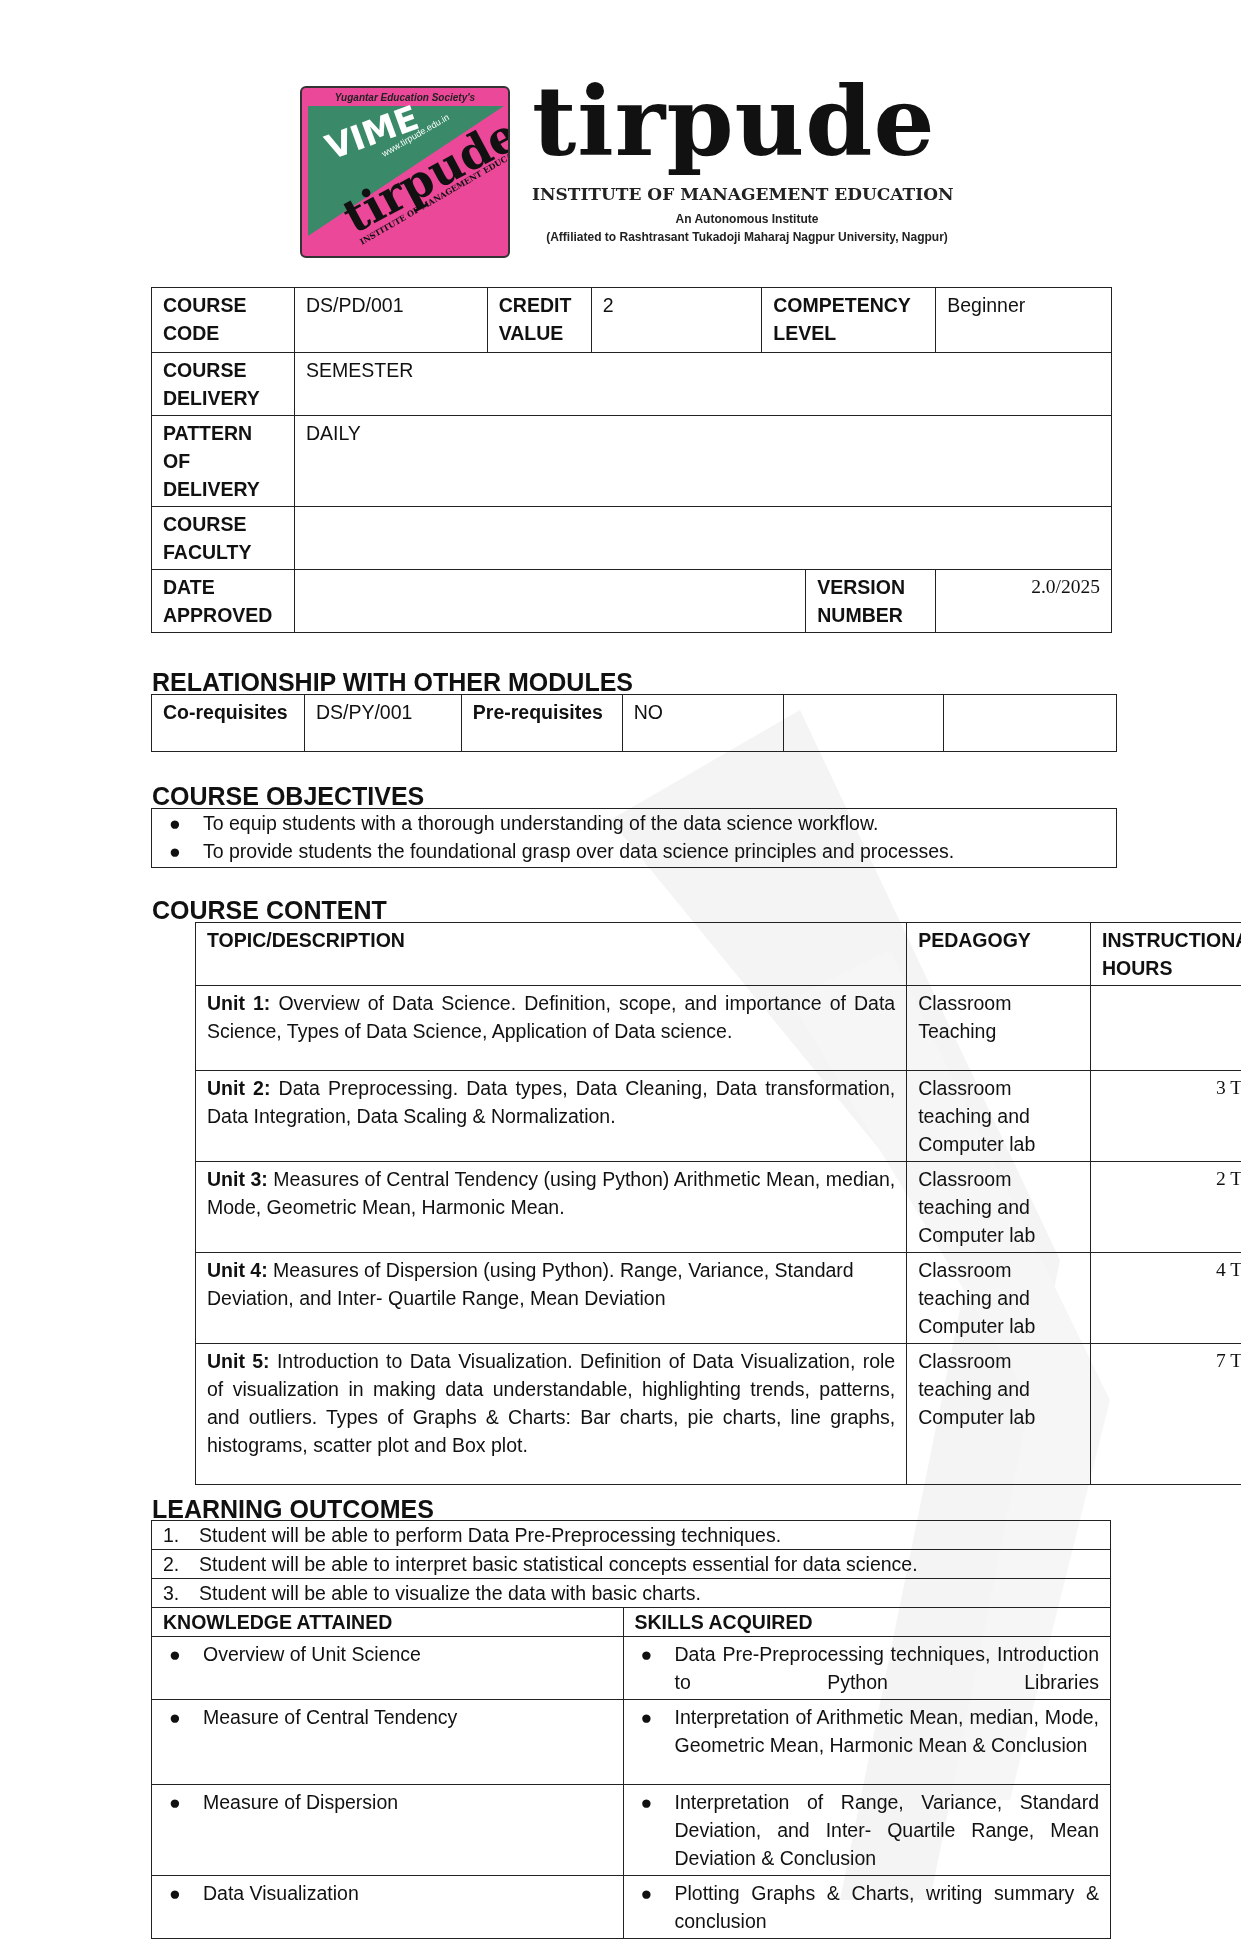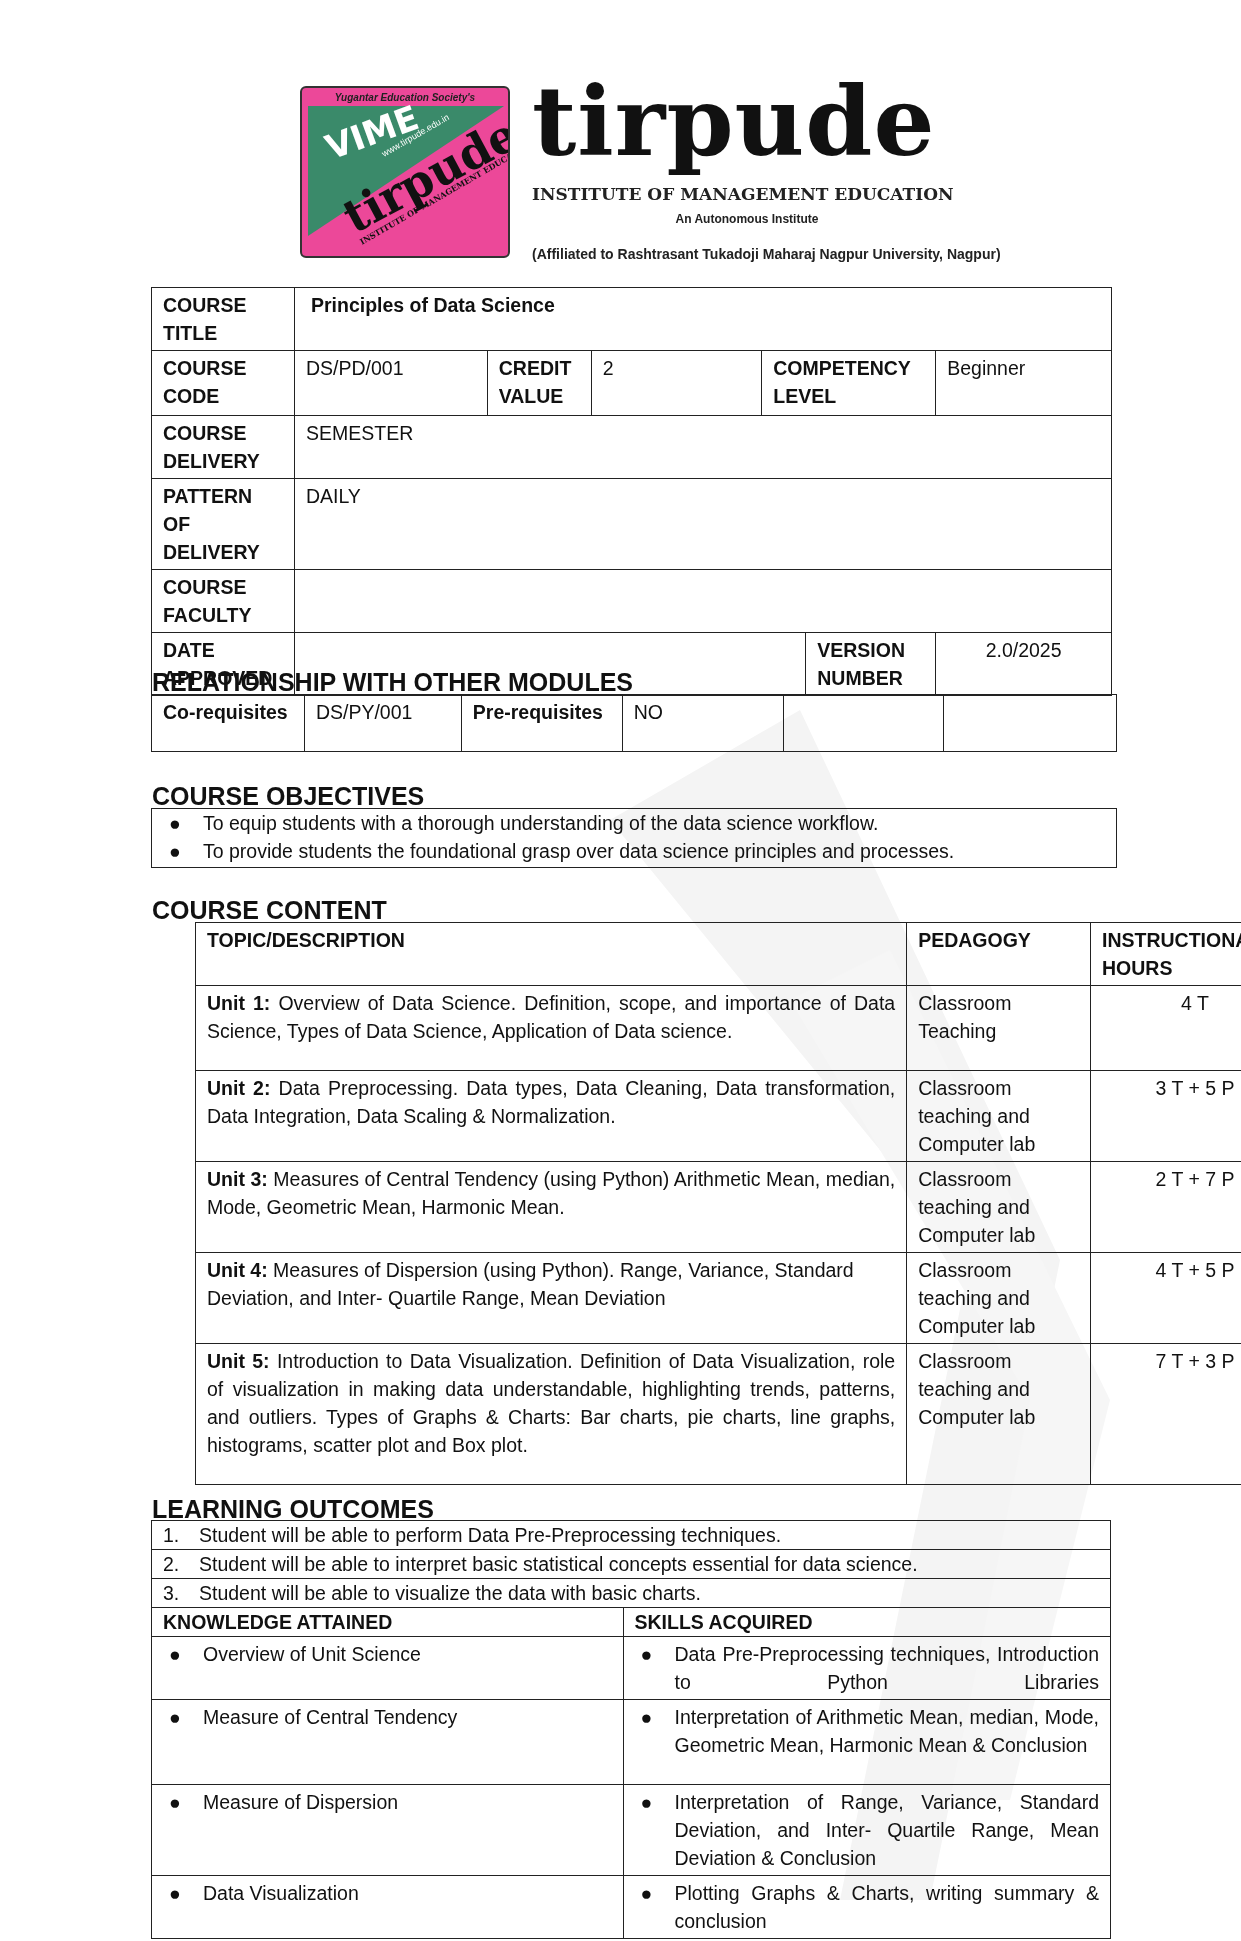--- a/index.html
+++ b/index.html
@@ -11,28 +11,28 @@
   .logo-society { position:absolute; left:0; top:4px; width:100%; text-align:center; font-size:10px; font-weight:bold; font-style:italic; color:#222; }
   .logo-tri { position:absolute; left:6px; top:18px; }
   .logo-vime { position:absolute; left:18px; top:42px; font-size:34px; font-weight:bold; color:#fff; transform:rotate(-20deg); transform-origin:left top; font-family:"DejaVu Sans", sans-serif; }
   .logo-url { position:absolute; left:78px; top:62px; font-size:9px; color:#fff; transform:rotate(-30deg); transform-origin:left top; }
   .logo-word { position:absolute; left:32px; top:108px; font-size:46px; font-weight:bold; font-family:"DejaVu Serif", serif; color:#111; transform:rotate(-28deg); transform-origin:left top; }
   .logo-inst { position:absolute; left:56px; top:150px; font-size:8px; font-weight:bold; font-family:"DejaVu Serif", serif; transform:rotate(-30deg); transform-origin:left top; white-space:nowrap; }
   .brand { position:absolute; left:232px; top:0; width:430px; }
   .brand-name { font-family:"DejaVu Serif", serif; font-weight:bold; font-size:96px; letter-spacing:1px; line-height:100px; color:#111; margin-left:0; }
   .brand-inst { font-family:"DejaVu Serif", serif; font-weight:bold; font-size:17px; color:#222; margin-top:12px; white-space:nowrap; }
   .brand-auto { font-size:12px; font-weight:bold; text-align:center; margin-top:8px; color:#222; }
-  .brand-aff { font-size:14px; font-weight:bold; margin-top:20px; color:#222; white-space:nowrap; }
+  .brand-aff { font-size:12px; font-weight:bold; text-align:center; margin-top:4px; color:#222; white-space:nowrap; }
 
   table { border-collapse:collapse; position:absolute; }
   td, th { border:1.6px solid #222; vertical-align:top; padding:3px 11px; line-height:28px; font-size:19.5px; text-align:left; }
   .b { font-weight:bold; }
   .sec-title { position:absolute; left:152px; font-weight:bold; font-size:25px; }
   .just { text-align:justify; }
-  .ctr { text-align:center; }
+  .ctr { text-align:right;font-family:Liberation Serif, serif; }
   .bul { display:flex; }
   .bul .dot { width:34px; flex:none; text-align:left; padding-left:6px; }
   .num { display:inline-block; width:36px; }
 </style>
 </head>
 <body>
 
 <svg class="watermark" viewBox="0 0 540 1200">
   <polygon points="20,120 210,10 470,560 340,1200 250,1200 380,560" fill="#f4f4f4"></polygon>
   <polygon points="200,300 300,250 520,700 420,1100 360,1100 440,700" fill="#f6f6f6"></polygon>
@@ -61,24 +61,20 @@
   <colgroup>
     <col style="width:143px">
       <col style="width:193px">
       <col style="width:104px">
       <col style="width:171px">
       <col style="width:44px">
       <col style="width:130px">
       <col style="width:176px">
   </colgroup>
   <tbody>
-      <tr style="height:57px">
-    <td class="b">COURSE TITLE</td>
-    <td class="b" colspan="6" style="padding-left:16px">Principles of Data Science</td>
-  </tr>
   <tr style="height:65px">
     <td class="b">COURSE CODE</td>
     <td>DS/PD/001</td>
     <td class="b">CREDIT VALUE</td>
     <td>2</td>
     <td class="b" colspan="2">COMPETENCY LEVEL</td>
     <td>Beginner</td>
   </tr>
   <tr style="height:57px">
     <td class="b">COURSE DELIVERY</td>

